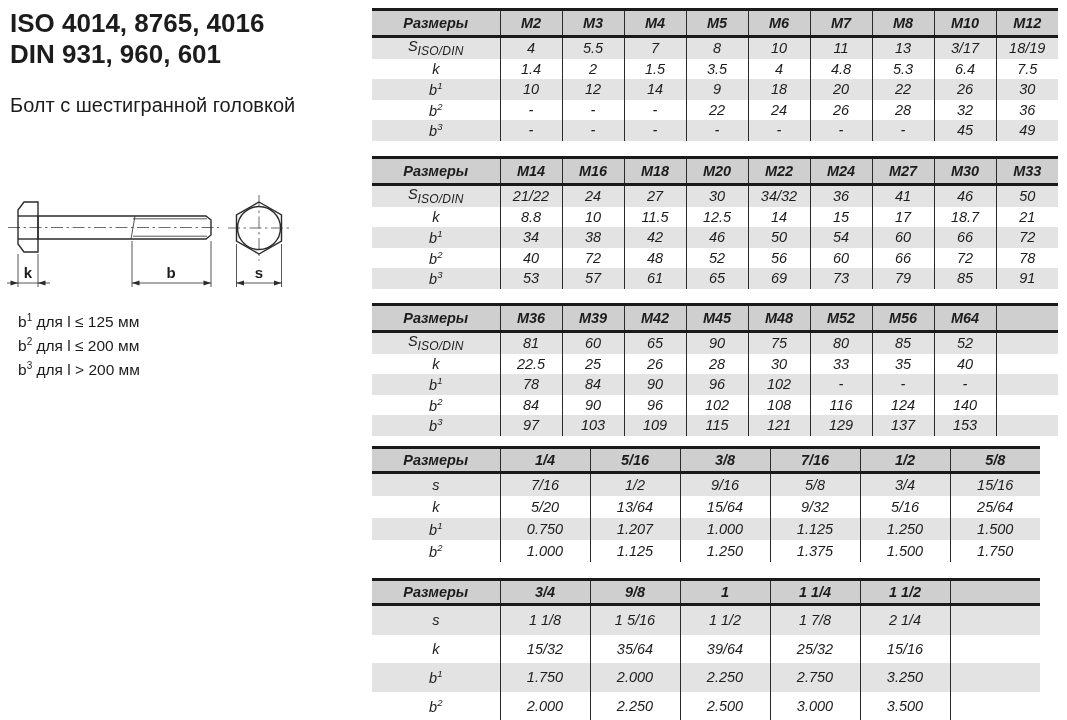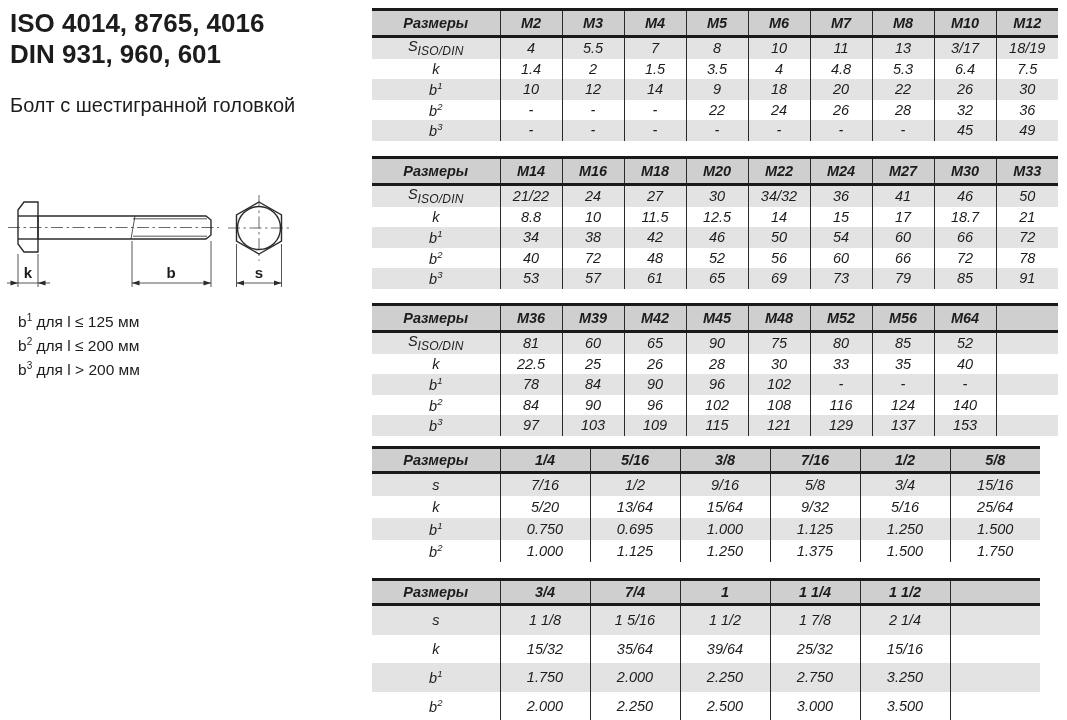--- a/index.html
+++ b/index.html
@@ -420,21 +420,21 @@
             <td>5/20</td>
             <td>13/64</td>
             <td>15/64</td>
             <td>9/32</td>
             <td>5/16</td>
             <td>25/64</td>
           </tr>
           <tr>
             <td class="lbl">b<sup>1</sup></td>
             <td>0.750</td>
-            <td>0.695</td>
+            <td>1.207</td>
             <td>1.000</td>
             <td>1.125</td>
             <td>1.250</td>
             <td>1.500</td>
           </tr>
           <tr>
             <td class="lbl">b<sup>2</sup></td>
             <td>1.000</td>
             <td>1.125</td>
             <td>1.250</td>
@@ -451,21 +451,21 @@
           <col class="c-data">
           <col class="c-data">
           <col class="c-data">
           <col class="c-data">
           <col class="c-data">
         </colgroup>
         <thead>
           <tr>
             <th>Размеры</th>
             <th>3/4</th>
-            <th>7/4</th>
+            <th>9/8</th>
             <th>1</th>
             <th>1 1/4</th>
             <th>1 1/2</th>
             <th></th>
           </tr>
         </thead>
         <tbody>
           <tr>
             <td class="lbl">s</td>
             <td>1 1/8</td>

